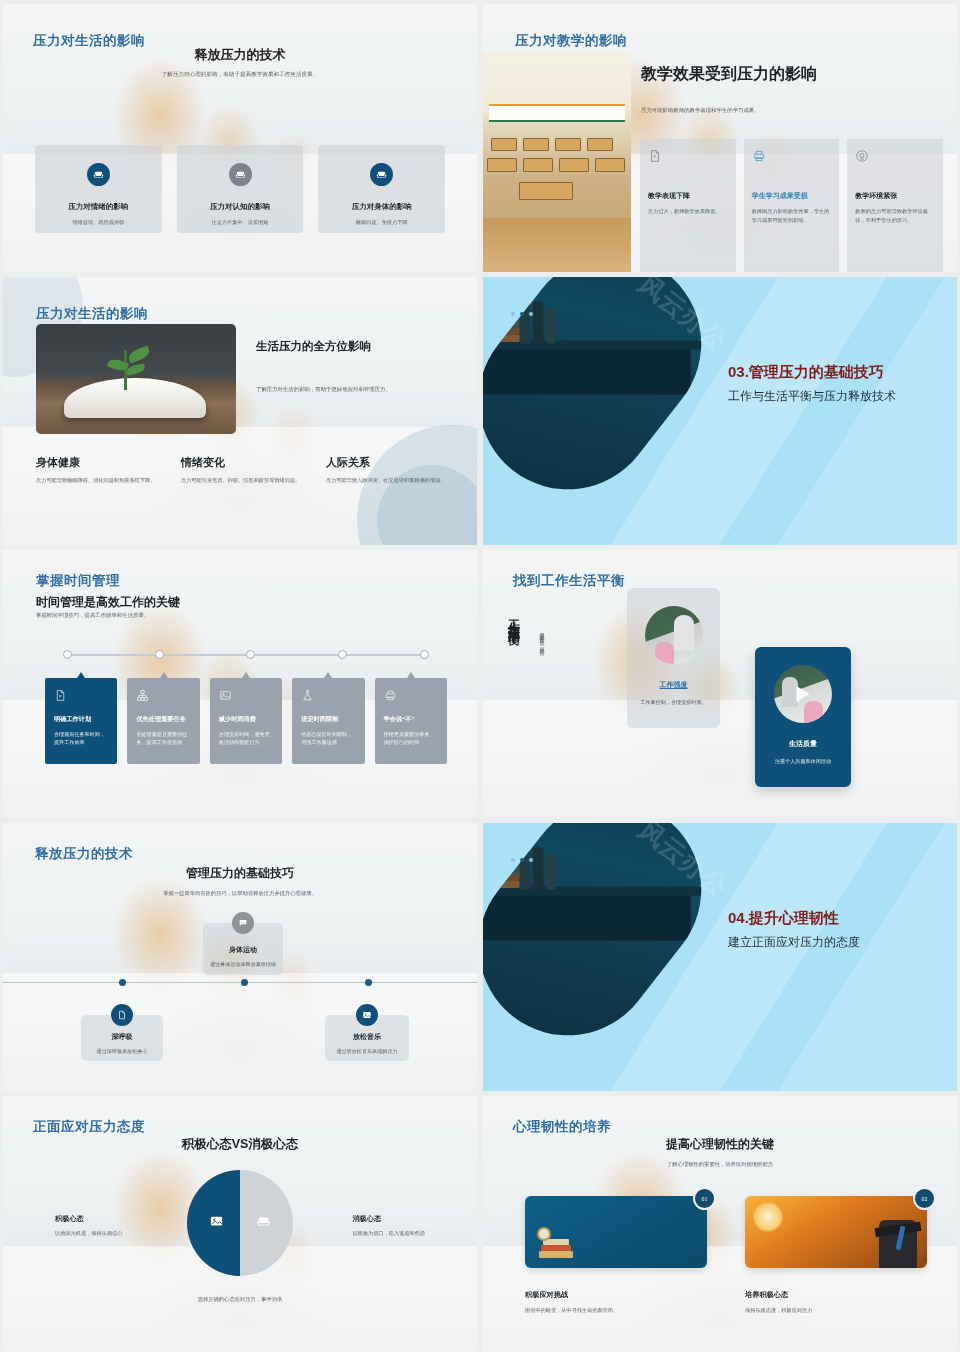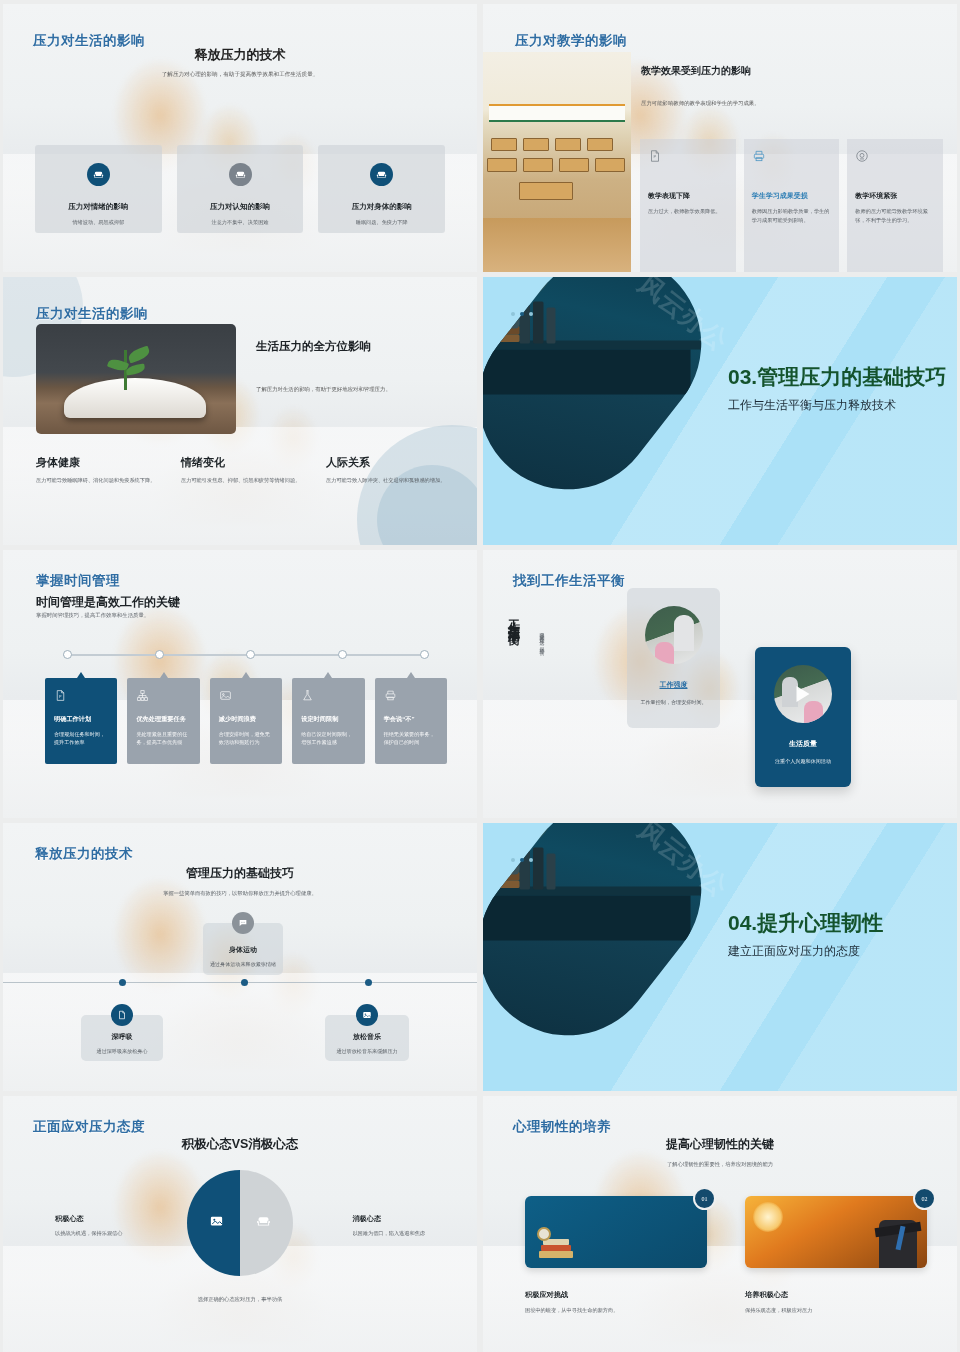--- a/index.html
+++ b/index.html
@@ -88,21 +88,21 @@
   .s2 .photo .desks { position: absolute; left: 0; right: 0; top: 82px; bottom: 52px; }
   .s2 .photo .desks b {
     position: absolute; display: block; background: #d6a761; border: 1px solid #8a6433;
     border-radius: 1px;
   }
   .s2 .photo .front {
     position: absolute; left: 0; right: 0; bottom: 0; height: 54px;
     background: linear-gradient(180deg,#c79a5c,#d8b27e);
   }
   .s2 .right { position: absolute; left: 158px; right: 16px; top: 60px; z-index: 5; }
-  .s2 .right h2 { font-size: 10px; color: #1d2226; }
+  .s2 .right h2 { font-size: 16px; color: #1d2226; }
   .s2 .right p { font-size: 5.4px; color: #555; margin-top: 22px; }
   .s2 .cols { position: absolute; left: 157px; right: 14px; top: 135px; display: flex; gap: 8px; z-index: 5; }
   .s2 .col { flex: 1; background: rgba(205,210,216,.55); padding: 10px 8px 0 8px; height: 133px; }
   .s2 .col .ico { width: 14px; height: 14px; color: #7d858c; }
   .s2 .col h4 { font-size: 7px; margin-top: 28px; color: #1e2428; }
   .s2 .col.accent h4 { color: #2f7fb5; }
   .s2 .col p { font-size: 5.2px; color: #575d63; margin-top: 6px; line-height: 1.65; }
 
   
   .s3 .img {
@@ -140,21 +140,21 @@
   }
   .sec .tilt .inner { position: absolute; inset: 0; transform: rotate(-38deg) scale(1.5); }
   .sec .bulb { position: absolute; border-radius: 50%;
     background: radial-gradient(circle at 40% 35%, #ffd98b, #e6a23c 55%, rgba(200,130,40,0) 72%); }
   .sec .shelf { position: absolute; background: #10323f; }
   .sec .bk { position: absolute; border-radius: 1px; }
   .sec .dots { position: absolute; left: 28px; top: 35px; display: flex; gap: 5px; z-index: 6; }
   .sec .dots s { width: 4px; height: 4px; border-radius: 50%; background: #8fc5da; display:block; }
   .sec .dots s.on { background: #1a5c82; }
   .sec .txt { position: absolute; left: 245px; top: 86px; z-index: 6; }
-  .sec .txt h2 { font-size: 21px; color: #14532d; }
+  .sec .txt h2 { font-size: 15px; color: #7f1d1d; }
   .sec .txt h3 { font-size: 12px; color: #1c2b36; font-weight: normal; margin-top: 6px; }
   .sec .band {
     position: absolute; inset: 0;
     background:
       linear-gradient(122deg, rgba(255,255,255,0) 46%, rgba(255,255,255,.22) 46%, rgba(255,255,255,.22) 63%, rgba(255,255,255,0) 63%),
       linear-gradient(122deg, rgba(255,255,255,0) 72%, rgba(255,255,255,.16) 72%, rgba(255,255,255,.16) 100%);
     pointer-events: none;
   }
   .sec .wm {
     position: absolute; left: 148px; top: 18px; font-size: 26px; color: rgba(255,255,255,.16);

